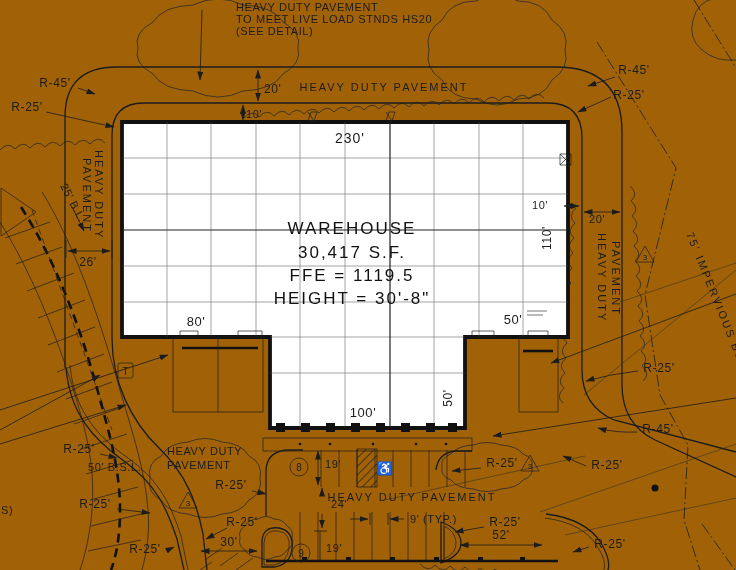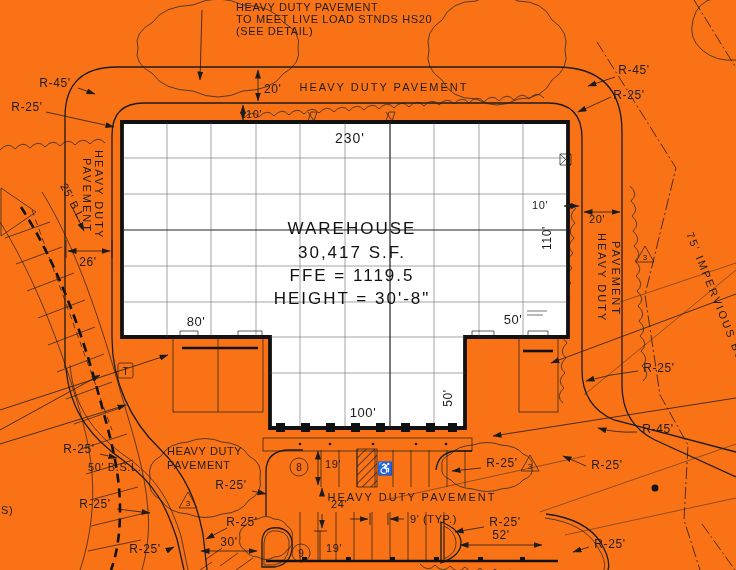--- a/index.html
+++ b/index.html
@@ -1,16 +1,16 @@
 <!DOCTYPE html>
 <html><head>
 <meta charset="utf-8">
 <style>
   html,body{margin:0;padding:0;background:#fff;}
-  .stage{position:relative;width:736px;height:570px;background:#f97316;overflow:hidden;}
+  .stage{position:relative;width:736px;height:570px;background:#a16207;overflow:hidden;}
   svg{display:block;}
   .t   {font:11px "Liberation Sans",sans-serif; fill:#1c1c1c; letter-spacing:.6px;}
   .t8  {font:8px  "Liberation Sans",sans-serif; fill:#1c1c1c;}
   .t10 {font:10px "Liberation Sans",sans-serif; fill:#1c1c1c;}
   .t12 {font:12px "Liberation Sans",sans-serif; fill:#1c1c1c; letter-spacing:.6px;}
   .t13 {font:13px "Liberation Sans",sans-serif; fill:#1c1c1c; letter-spacing:.6px;}
   .t14 {font:14px "Liberation Sans",sans-serif; fill:#1c1c1c; letter-spacing:1px;}
   .big {font:17px "Liberation Sans",sans-serif; fill:#111; letter-spacing:2px;}
   .vt  {letter-spacing:2px;}
   .ln  {stroke:#1c1c1c; stroke-width:.7; fill:none;}

